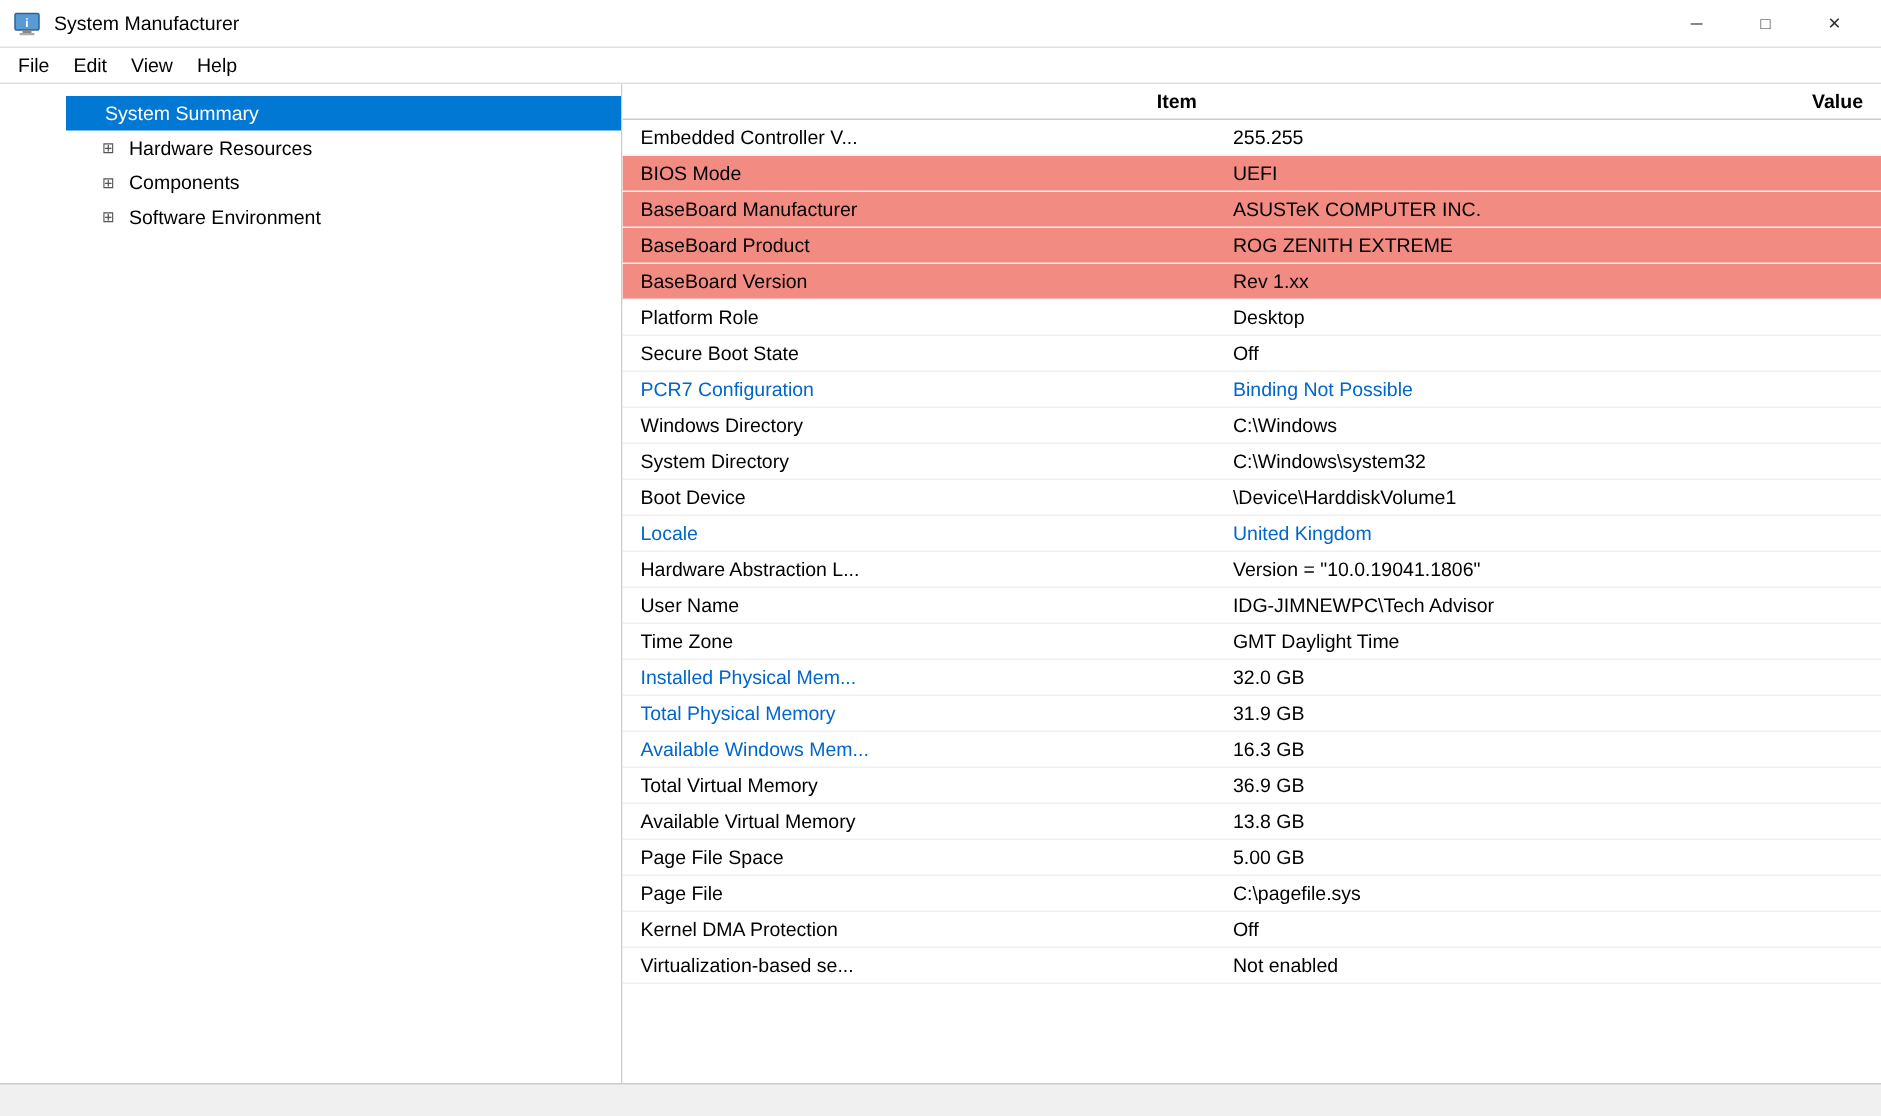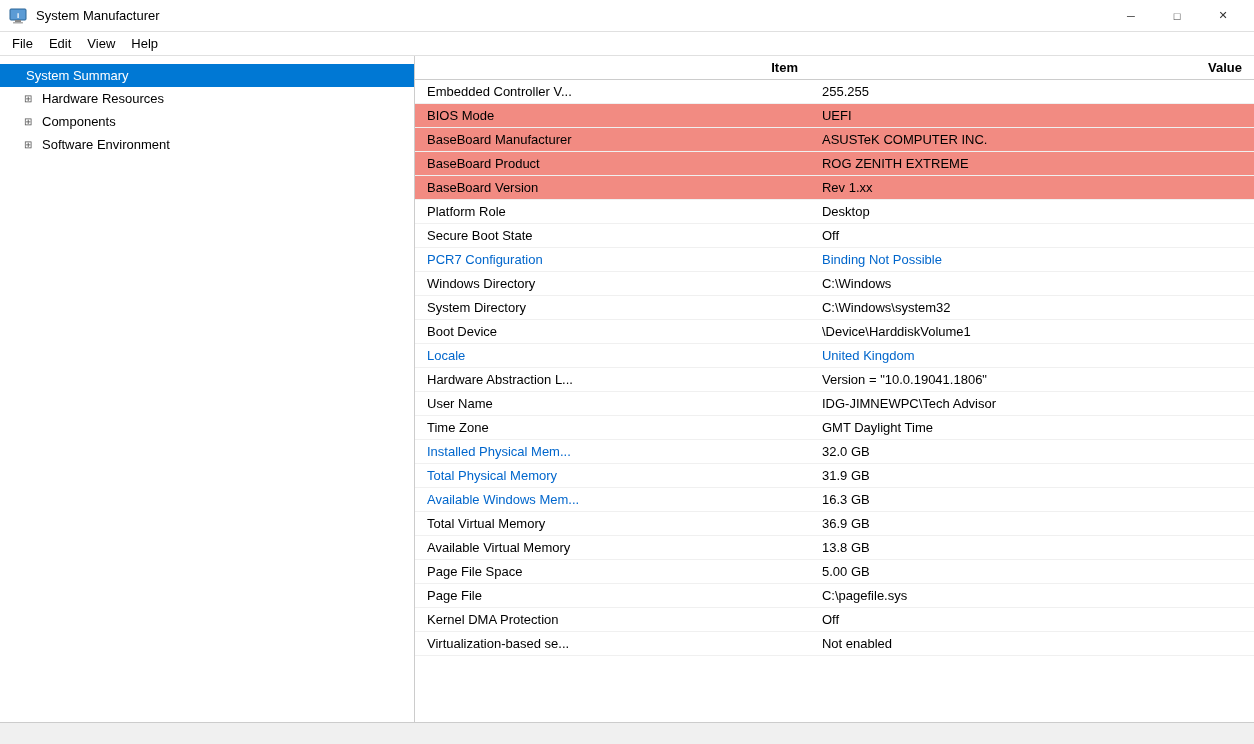--- a/index.html
+++ b/index.html
@@ -86,20 +86,21 @@
       overflow-y: auto;
     }
     .tree-item {
       padding: 4px 8px;
       cursor: pointer;
       color: #000;
       font-size: 13px;
       display: flex;
       align-items: center;
       gap: 4px;
+      margin-left: 44px;
     }
     .tree-item.selected { background: #0078d4; color: #fff; }
     .tree-item .expand-icon {
       font-size: 10px;
       color: #555;
       width: 14px;
       display: inline-block;
     }
     .tree-item.selected .expand-icon { color: #fff; }
     .tree-child {

